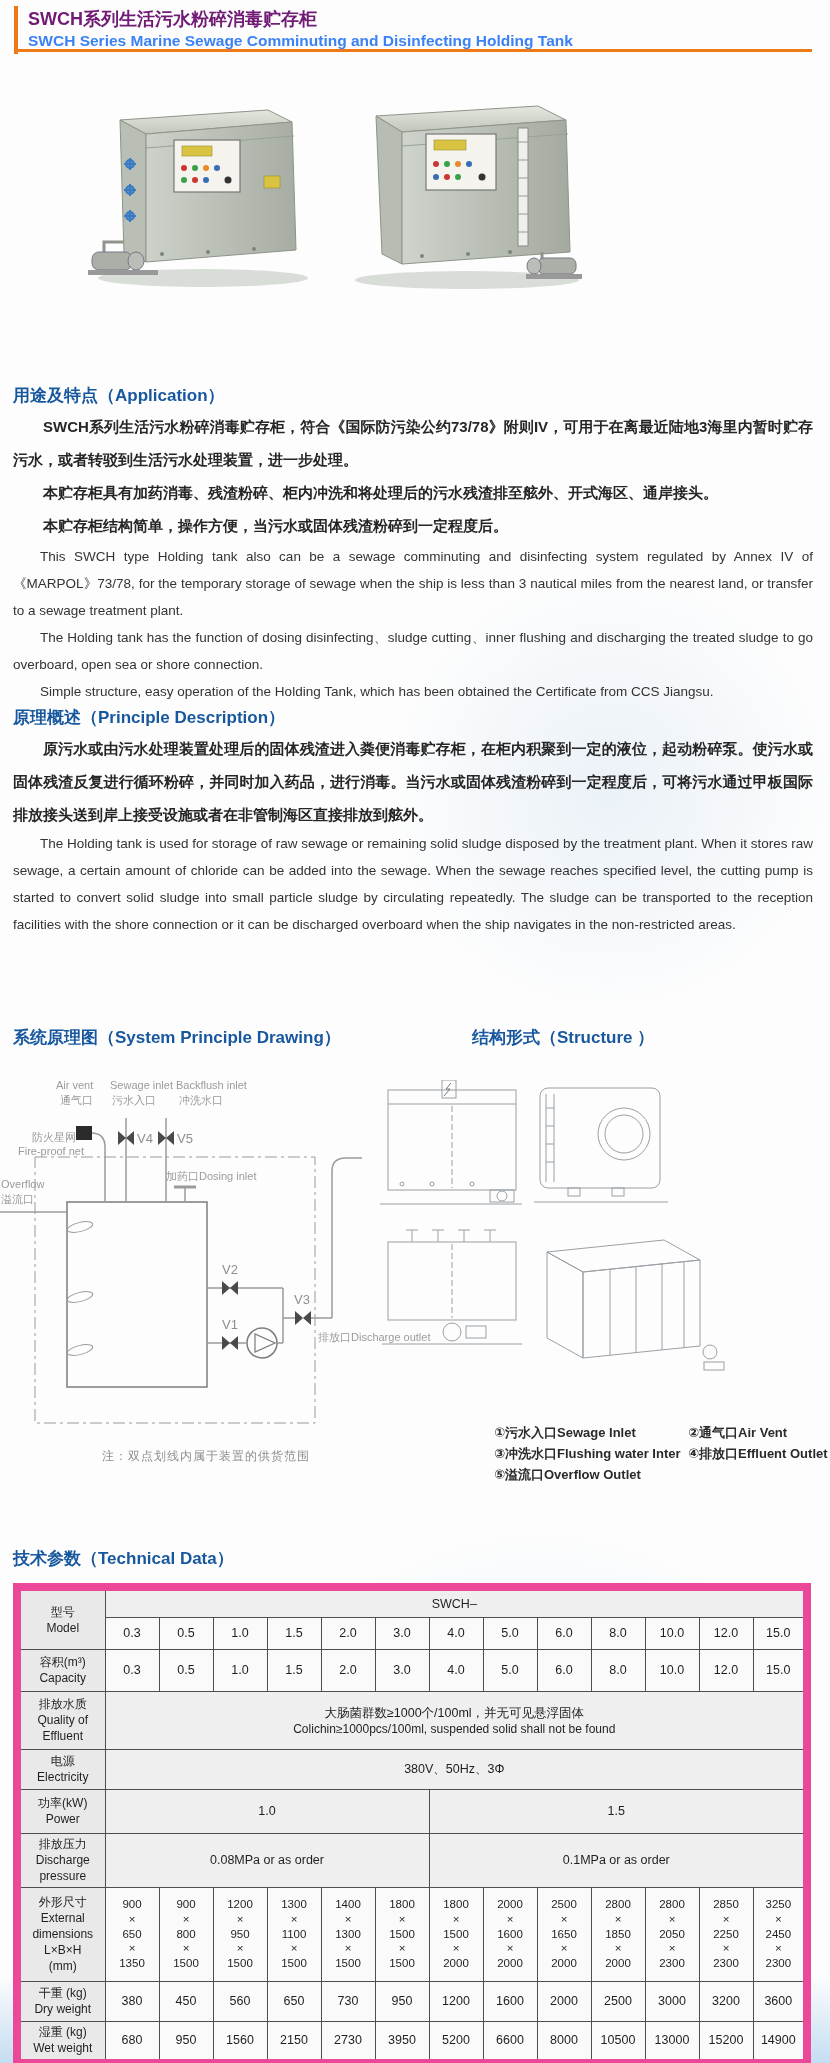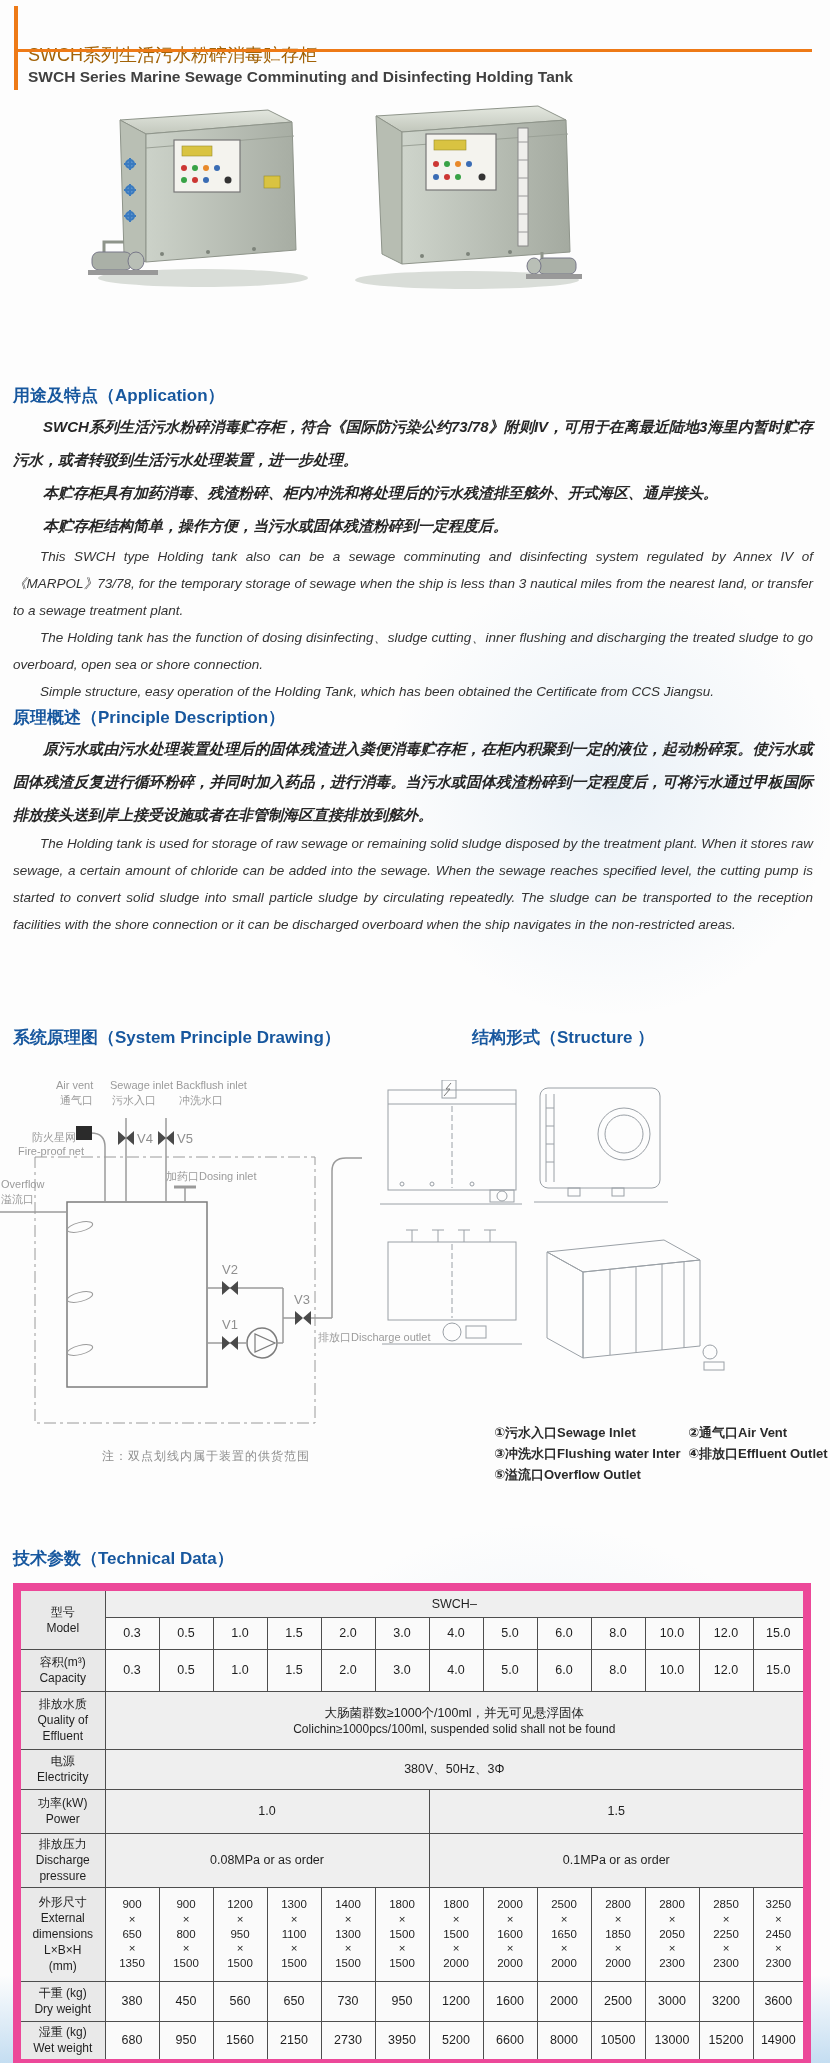--- a/index.html
+++ b/index.html
@@ -6,34 +6,34 @@
   body{font-family:"Liberation Sans","DejaVu Sans",sans-serif;background:#e8e8e8;}
   .page{position:relative;width:830px;height:2063px;margin:0 auto;background:#fdfdfd;overflow:hidden;}
   
   .wm{position:absolute;pointer-events:none;}
   .wm1{left:380px;top:560px;width:460px;height:460px;background:radial-gradient(ellipse at center,rgba(120,170,215,.14),rgba(120,170,215,0) 70%);}
   .wm2{left:250px;top:1520px;width:580px;height:520px;background:radial-gradient(ellipse at center,rgba(120,170,215,.16),rgba(120,170,215,0) 70%);}
   .wm3{left:0;top:1975px;width:830px;height:88px;background:linear-gradient(to bottom,rgba(160,200,235,0),rgba(140,190,230,.5));}
 
   
   .title-block{position:absolute;left:14px;top:6px;border-left:4px solid #ee7a17;padding:2px 0 2px 10px;}
-  .t-cn{font-size:18px;font-weight:normal;color:#a16207;line-height:1.3;margin-top:36px;}
-  .t-en{font-size:15.5px;font-weight:bold;color:#404040;line-height:1.3;}
+  .t-cn{font-size:18px;font-weight:bold;color:#701a75;line-height:1.3;}
+  .t-en{font-size:15.5px;font-weight:bold;color:#3b82f6;line-height:1.3;}
   .title-rule{position:absolute;left:14px;top:49px;width:798px;height:3px;background:#ee7a17;}
 
   
   .photos{position:absolute;left:78px;top:56px;display:flex;gap:14px;}
   .photo{width:250px;height:238px;}
 
   
   .sec-h{position:absolute;font-size:17px;font-weight:bold;color:#17579e;white-space:nowrap;}
 
   
   .paras{position:absolute;left:13px;width:800px;color:#2e2e2e;}
-  .paras p{margin:0;text-indent:2em;font-style:italic;}
+  .paras p{margin:0;text-indent:2em;}
   .cn p{font-size:15px;line-height:2.2;font-weight:600;color:#262626;text-align:justify;}
   .en p{font-size:13.5px;line-height:2.0;font-weight:400;color:#333;text-align:justify;}
 
   
   .schematic{position:absolute;left:0;top:1075px;width:460px;height:380px;z-index:2;}
   .schematic svg text{font-family:"Liberation Sans","DejaVu Sans",sans-serif;}
   .draw-note{position:absolute;left:102px;top:1448px;font-size:12px;color:#8e8e8e;letter-spacing:1px;}
 
   
   .structure-figs{position:absolute;left:372px;top:1080px;width:450px;height:335px;z-index:1;}

